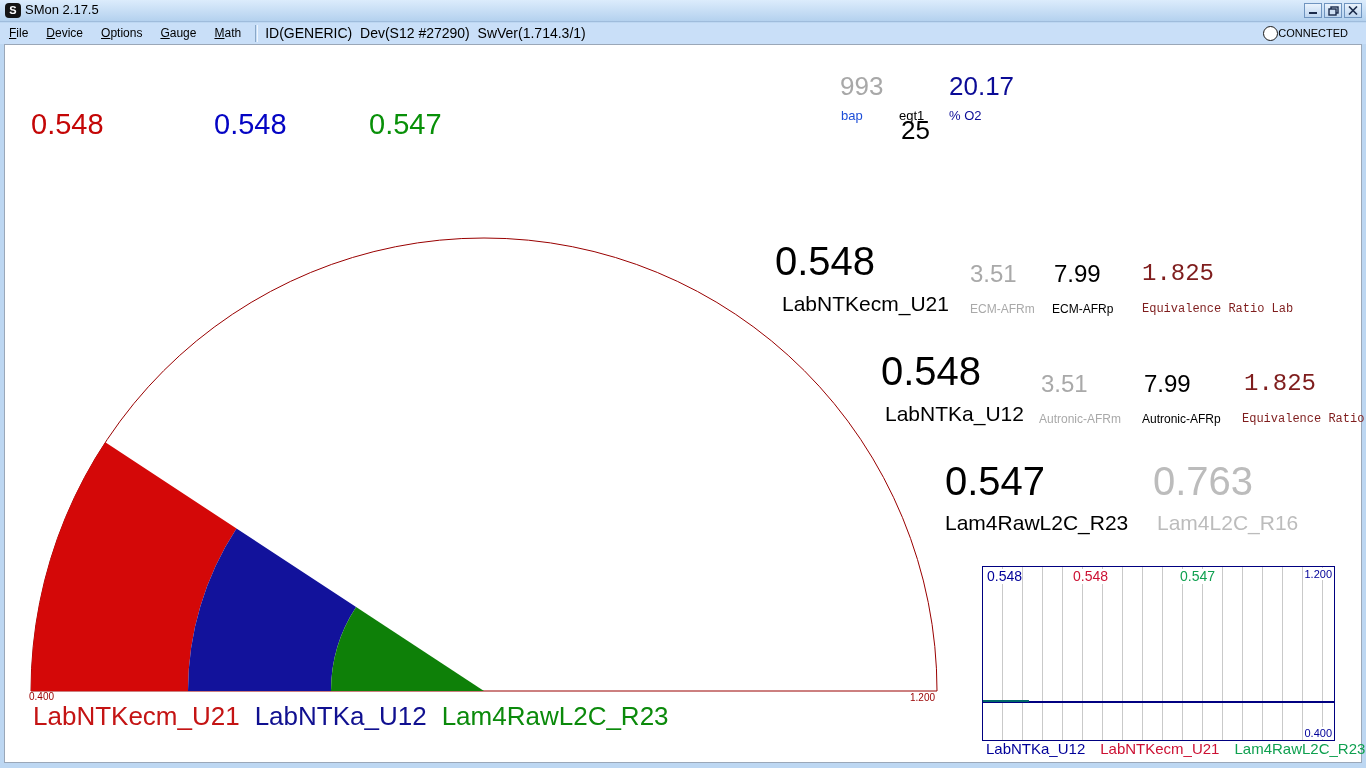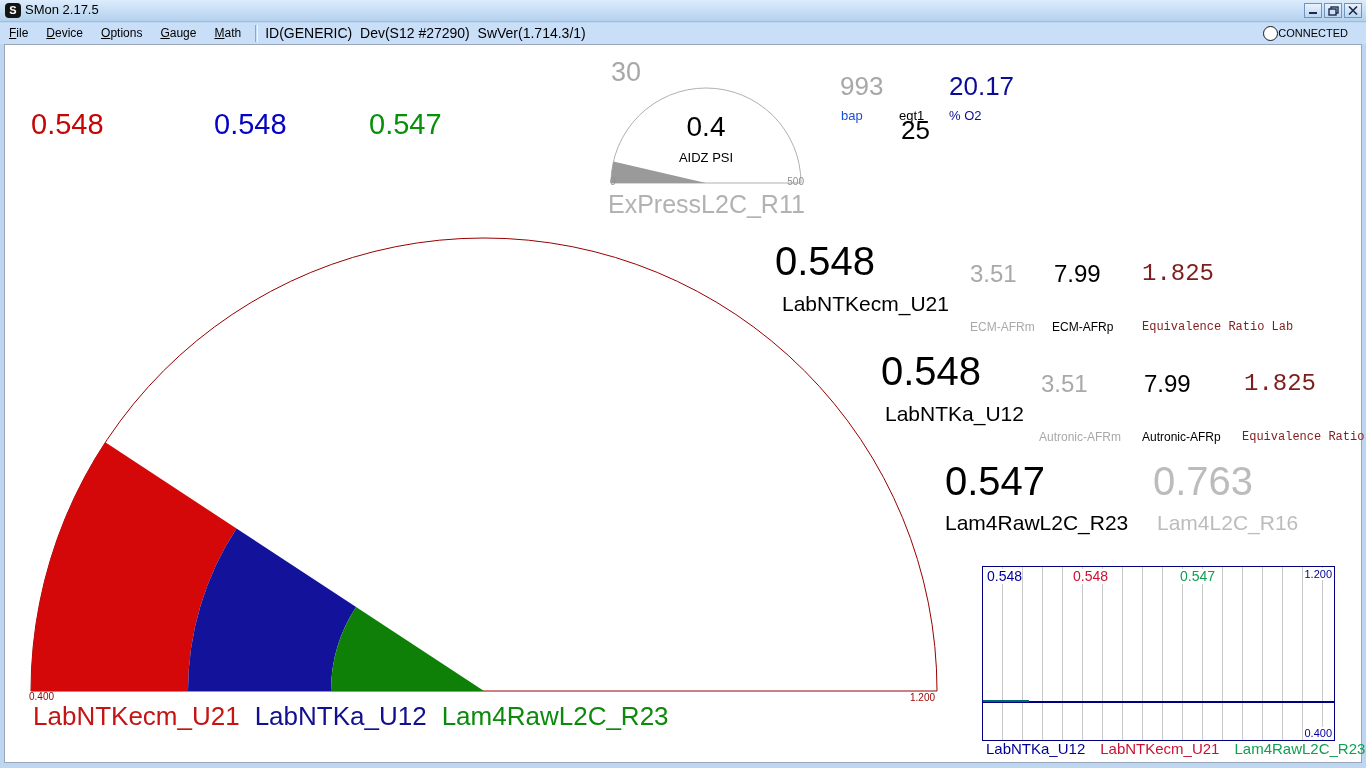--- a/index.html
+++ b/index.html
@@ -49,21 +49,21 @@
   .m993  { left:835px; top:27px; font-size:26px; color:#a8a8a8; }
   .mbap  { left:836px; top:64px; font-size:13px; color:#1d4ed8; }
   .m25   { left:896px; top:27px; font-size:26px;margin-top:44px; }
   .megt  { left:894px; top:64px; font-size:13px; }
   .mo2v  { left:944px; top:27px; font-size:26px; color:#0b0b96; }
   .mo2l  { left:944px; top:64px; font-size:13px; color:#0b0b96; }
 
   
   .bigval { font-size:40px; }
   .bigname { font-size:21px; }
-  .mv { font-size:24px; } .ml { font-size:12px;margin-top:18px; }
+  .mv { font-size:24px; } .ml { font-size:12px; }
   .gray { color:#a9a9a9; } .mag { color:#7f1d1d;font-family:Liberation Mono, monospace; } .ltgray { color:#bcbcbc; }
 
   .r1v   { left:770px;  top:194px; } .r1n   { left:777px;  top:247px; }
   .r1m1v { left:965px;  top:216px; } .r1m1l { left:965px;  top:258px; }
   .r1m2v { left:1049px; top:216px; } .r1m2l { left:1047px; top:258px; }
   .r1m3v { left:1137px; top:216px; } .r1m3l { left:1137px; top:258px; }
 
   .r2v   { left:876px;  top:304px; } .r2n   { left:880px;  top:357px; }
   .r2m1v { left:1036px; top:326px; } .r2m1l { left:1034px; top:368px; }
   .r2m2v { left:1139px; top:326px; } .r2m2l { left:1137px; top:368px; }
@@ -133,33 +133,20 @@
     <span>CONNECTED</span>
   </div>
 </div>
 
 <div class="content">
 
   <span class="v-red">0.548</span>
   <span class="v-blue">0.548</span>
   <span class="v-green">0.547</span>
 
-  <div class="aidz">
-    <span class="aidz-peak">30</span>
-    <svg class="aidz-svg" width="196" height="100">
-      <path d="M 3,98 A 95 95 0 0 1 193,98" fill="#ffffff" stroke="#b0b0b0" stroke-width="1"></path>
-      <line x1="3" y1="98" x2="193" y2="98" stroke="#b0b0b0" stroke-width="1"></line>
-      <path d="M 3,98 A 95 95 0 0 1 5.4,76.6 L 98,98 Z" fill="#9a9a9a"></path>
-    </svg>
-    <span class="aidz-value">0.4</span>
-    <span class="aidz-units">AIDZ PSI</span>
-    <span class="aidz-min">0</span>
-    <span class="aidz-max">500</span>
-    <span class="aidz-name">ExPressL2C_R11</span>
-  </div>
 
   <span class="m993">993</span>
   <span class="mbap">bap</span>
   <span class="m25">25</span>
   <span class="megt">egt1</span>
   <span class="mo2v">20.17</span>
   <span class="mo2l">% O2</span>
 
   <span class="bigval r1v">0.548</span>
   <span class="bigname r1n">LabNTKecm_U21</span>

